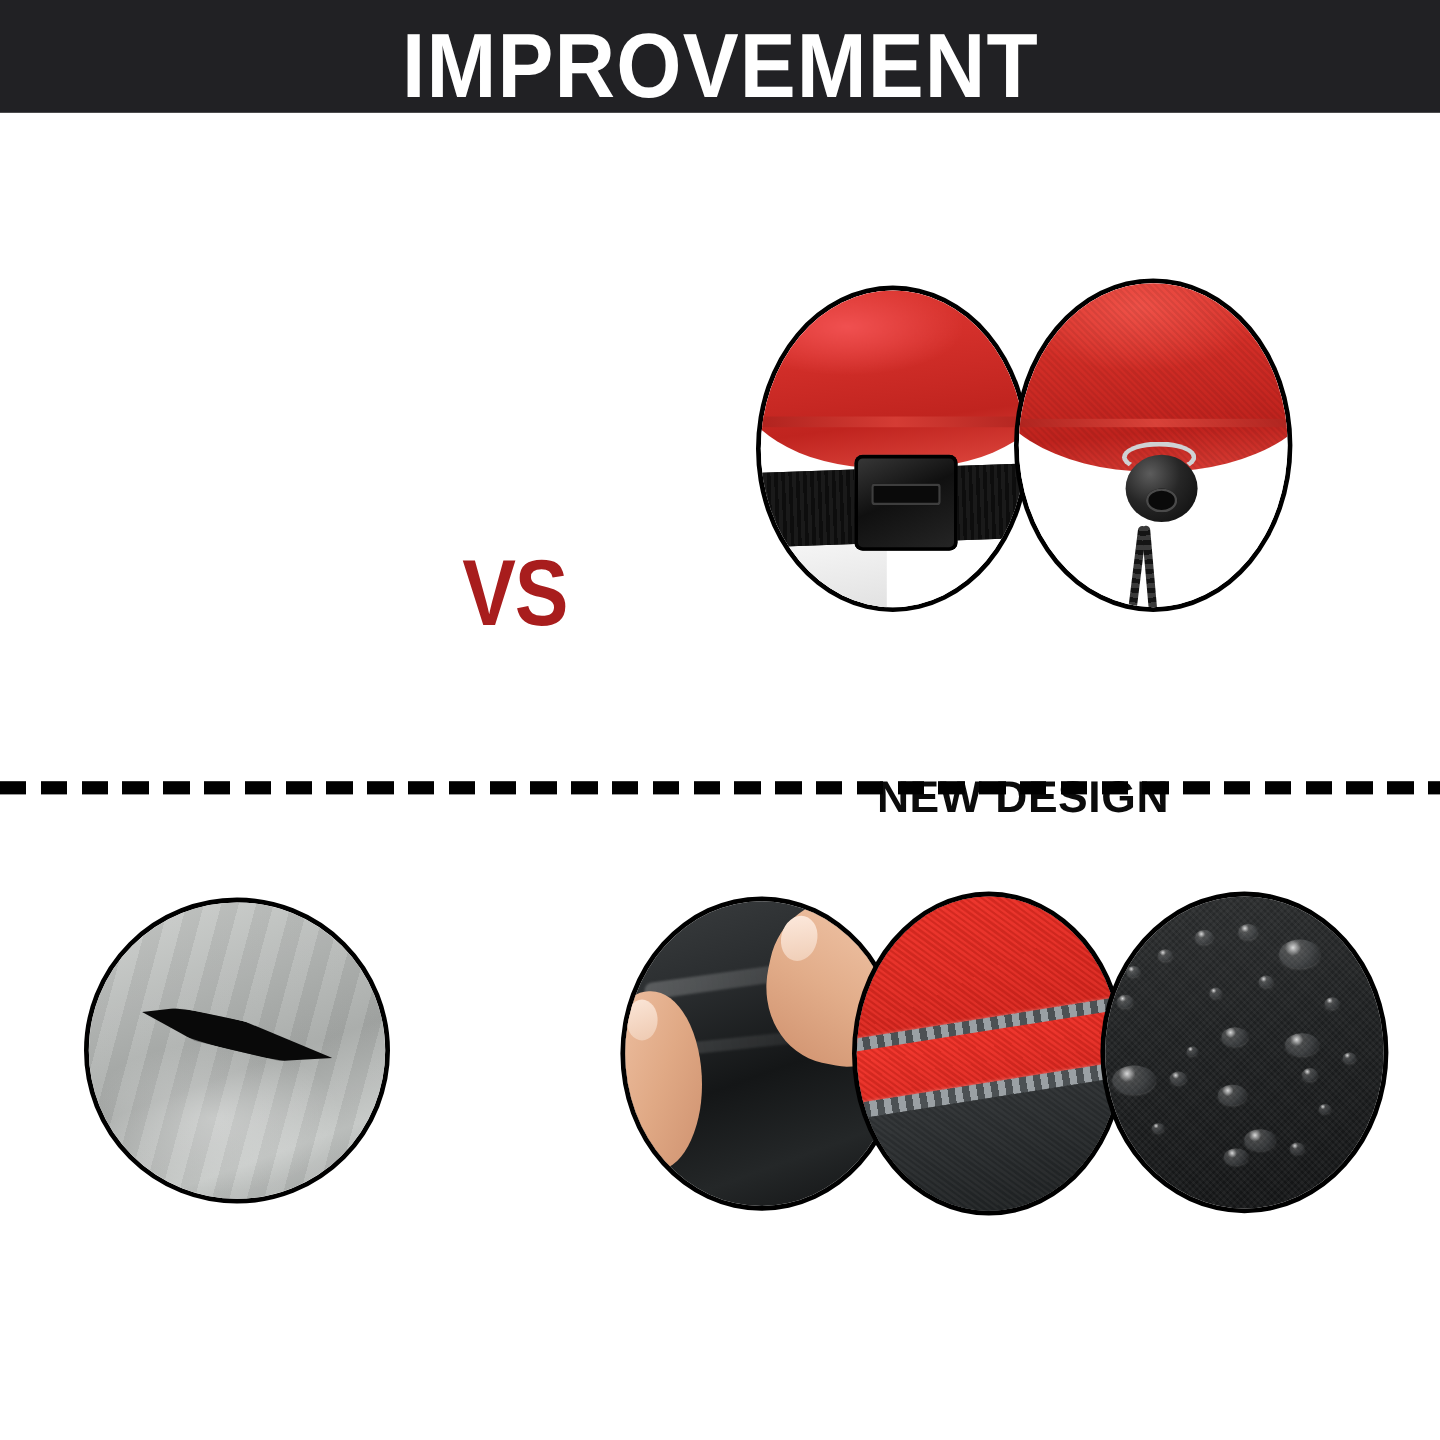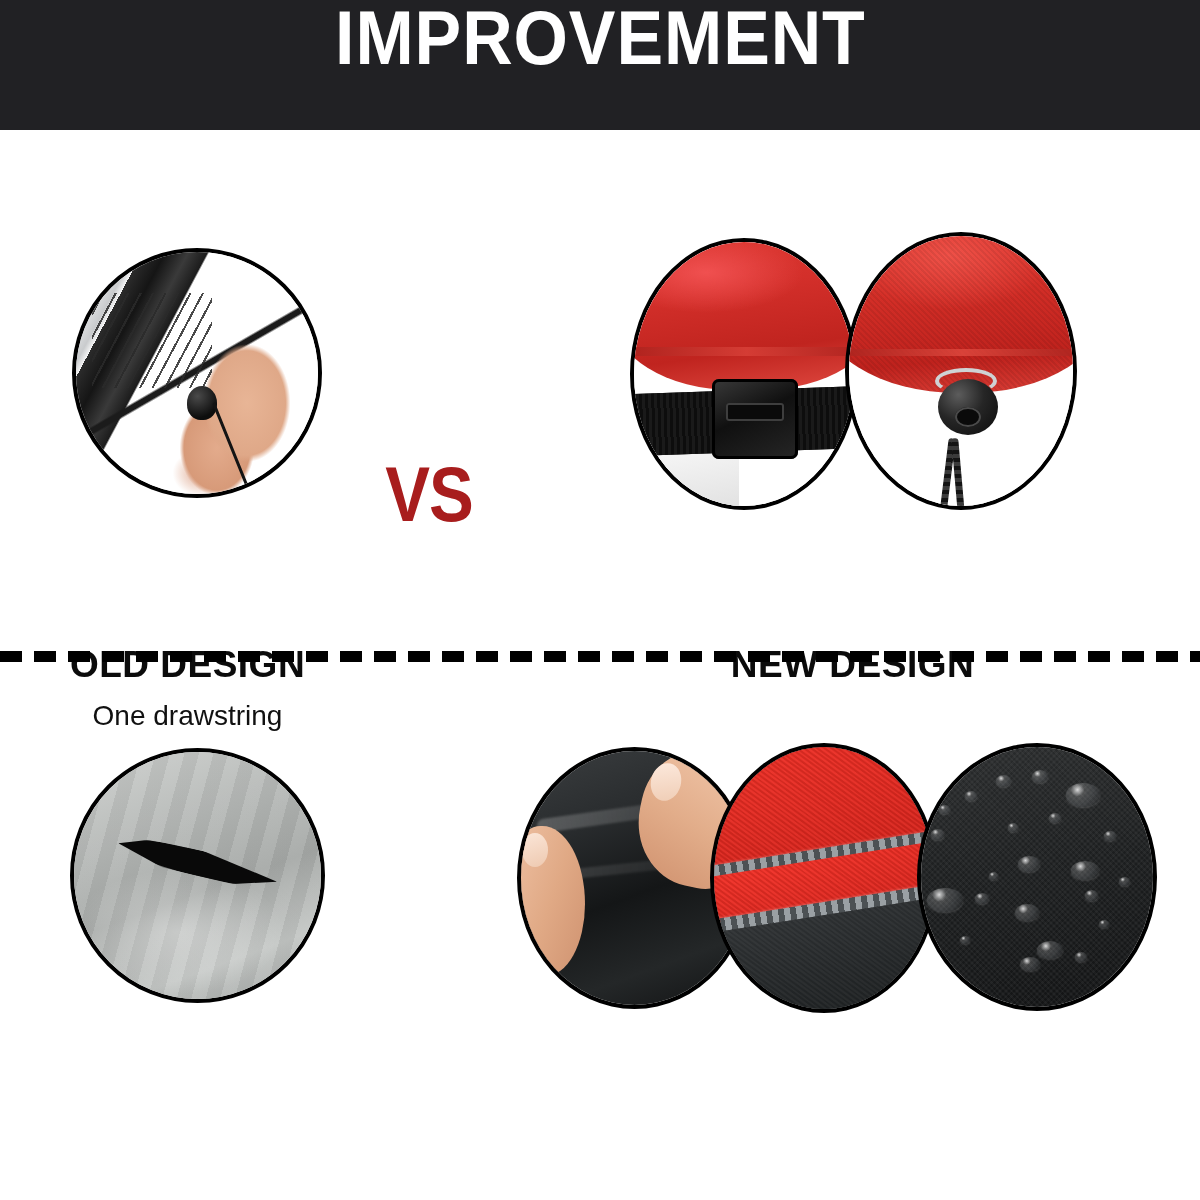--- a/index.html
+++ b/index.html
@@ -6,23 +6,23 @@
   html,body { width:1200px; height:1200px; }
   body {
     background:#ffffff;
     font-family:"Liberation Sans", sans-serif;
     overflow:hidden;
   }
   .page { position:relative; width:1200px; height:1200px; background:#fff; }
 
   
   .header {
-    position:absolute; left:0; top:0; width:1200px; height:130px;
+    position:absolute; left:0; top:0; width:1200px; height:94px;
     background:#212124;
-    display:flex; align-items:flex-start; justify-content:center;
+    display:flex; align-items:flex-end; justify-content:center;
   }
   .header-title {
     color:#ffffff;
     font-size:76px;
     font-weight:bold;
     letter-spacing:1px;
     transform:scaleX(0.92);
     font-family:"Liberation Sans", sans-serif;
     line-height:1;
   }
@@ -309,33 +309,20 @@
 <body>
 
 <div class="page">
 
   <div class="header">
     <div class="header-title">IMPROVEMENT</div>
   </div>
 
   <div class="row row-1">
 
-    <div class="panel panel-left">
-      <div class="circle" style="left:72px; top:118px; width:250px; height:250px;">
-        <div class="inner photo-old-drawstring">
-          <div class="fabric-stripes"></div>
-          <div class="cord-knob"></div>
-          <div class="cord-tail"></div>
-        </div>
-      </div>
-      <div class="caption cap-r1-left">
-        <div class="cap-title">OLD DESIGN</div>
-        <div class="cap-sub">One drawstring</div>
-      </div>
-    </div>
 
     <div class="vs vs-1">VS</div>
 
     <div class="panel panel-right">
 
       <div class="circle" style="left:125px; top:108px; width:228px; height:272px;">
         <div class="inner photo-buckle">
           <div class="red-top"></div>
           <div class="red-seam"></div>
           <div class="white-plate"></div>

